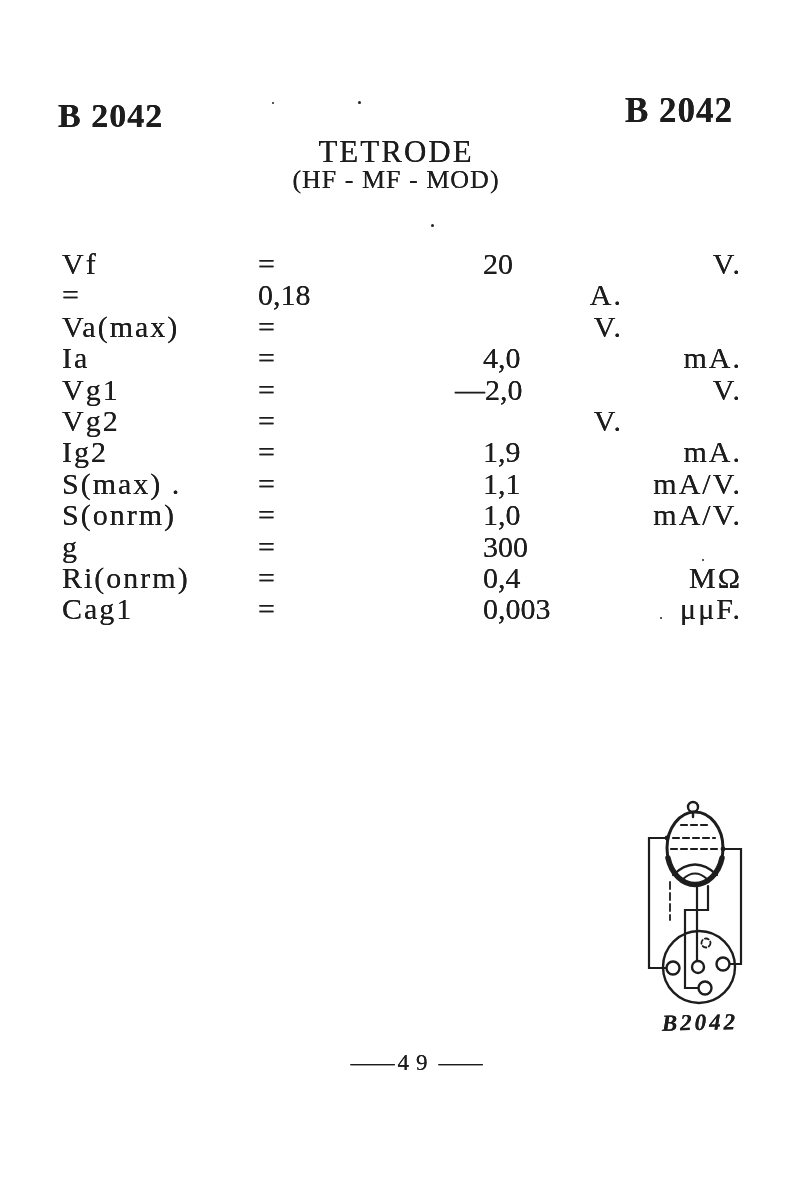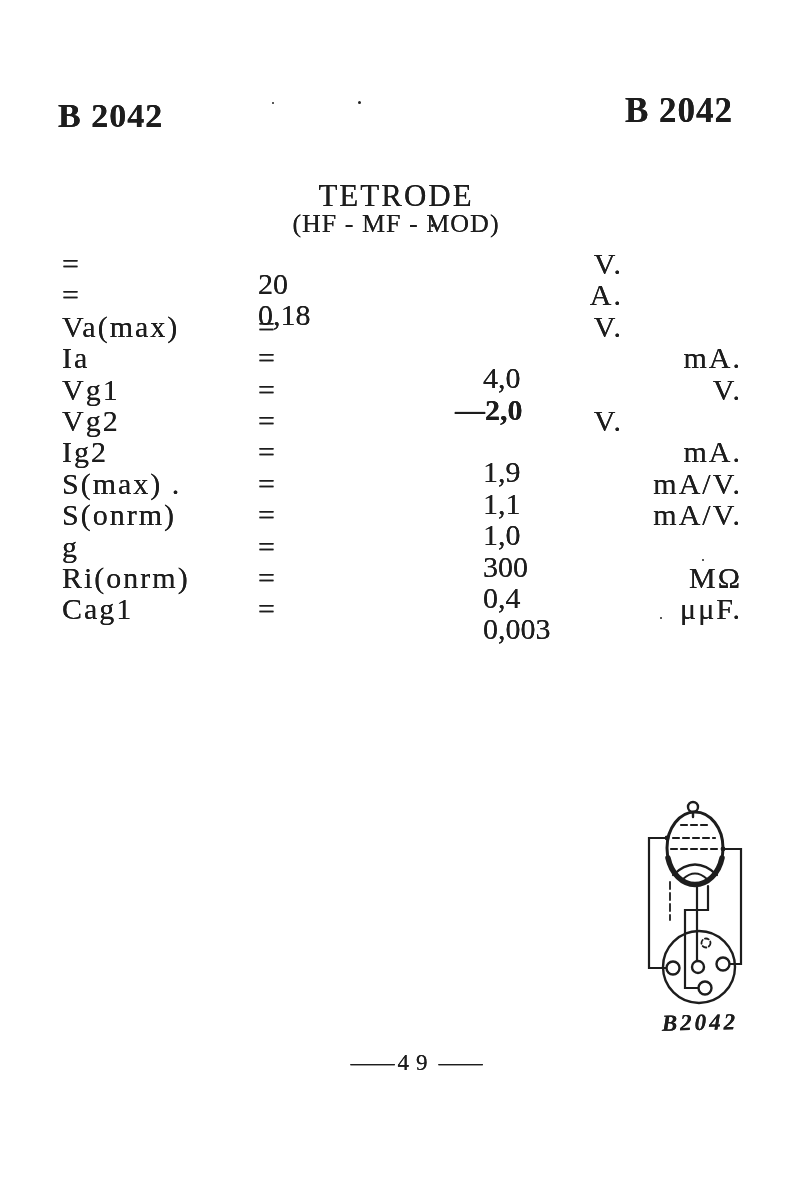--- a/index.html
+++ b/index.html
@@ -7,29 +7,29 @@
     width:800px;height:1200px;position:relative;overflow:hidden;
     background:#ffffff;color:#1d1d1d;
     font-family:"Liberation Serif","DejaVu Serif",serif;
     text-shadow:0 0 .4px currentColor;
   }
   .abs{position:absolute;}
   
   .model-left{left:58px;top:99px;font-size:34px;font-weight:bold;letter-spacing:1px;line-height:34px;}
   .model-right{right:67px;top:93px;font-size:35px;font-weight:bold;letter-spacing:1px;line-height:35px;}
   .title-wrap{left:0;top:136px;width:792px;text-align:center;}
-  .page-title{font-size:31px;letter-spacing:2px;line-height:31px;margin-top:44px;}
+  .page-title{font-size:31px;letter-spacing:2px;line-height:31px;}
   .page-subtitle{font-size:26px;letter-spacing:1px;line-height:26px;}
   
   .specs{left:62px;top:248px;width:680px;font-size:30px;}
   .spec-row{display:grid;grid-template-columns:196px 225px 140px 119px;height:31.4px;line-height:31.4px;}
   .spec-row .label{letter-spacing:2px;white-space:nowrap;}
   .spec-row .eq{letter-spacing:0;}
-  .spec-row .value{white-space:nowrap;margin-top:20px;}
-  .spec-row .value.hang{margin-left:-28px;font-weight:bold;}
+  .spec-row .value{white-space:nowrap;}
+  .spec-row .value.hang{margin-left:-28px;}
   .spec-row .unit{text-align:right;letter-spacing:2px;white-space:nowrap;}
   
   .tube-svg{left:635px;top:792px;}
   .diagram-caption{left:648px;top:1010px;width:104px;text-align:center;
     font-size:23px;font-weight:bold;font-style:italic;letter-spacing:3px;transform:rotate(-1deg);}
   
   .page-num{left:316px;top:1050px;width:200px;text-align:center;font-size:23px;line-height:26px;white-space:nowrap;}
   .pn-dash{display:inline-block;transform:scaleX(1.9);margin:0 14px;}
   .pn-number{letter-spacing:7px;text-align:right;}
   
@@ -40,20 +40,21 @@
 
 <div class="abs model-left">B 2042</div>
 <div class="abs model-right">B 2042</div>
 <div class="abs title-wrap">
   <div class="page-title">TETRODE</div>
   <div class="page-subtitle">(HF - MF - MOD)</div>
 </div>
 
 <div class="abs specs">
   <div class="spec-row">
+    <span class="label">Vf</span>
     <span class="eq">=</span>
     <span class="value">20</span>
     <span class="unit">V.</span>
   </div>
   <div class="spec-row">
     <span class="eq">=</span>
     <span class="value">0,18</span>
     <span class="unit">A.</span>
   </div>
   <div class="spec-row">

